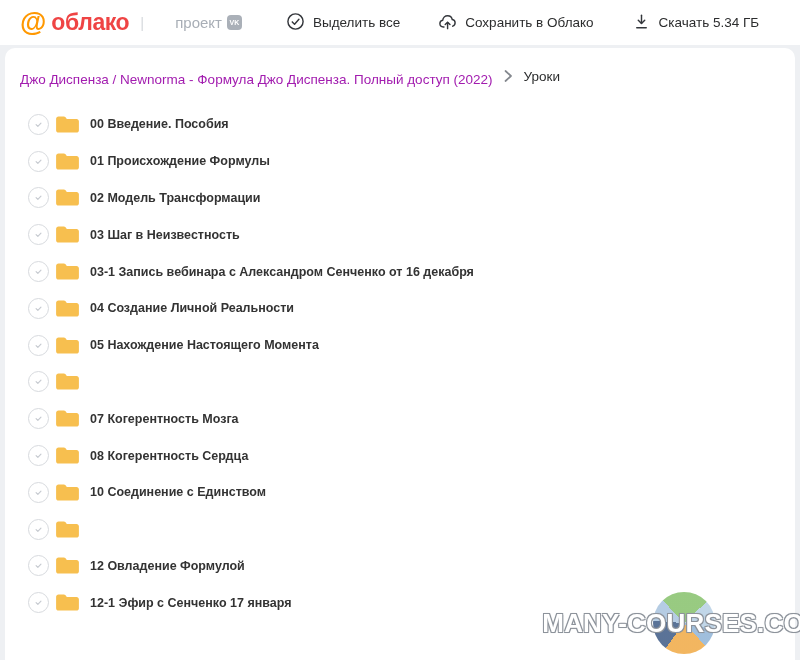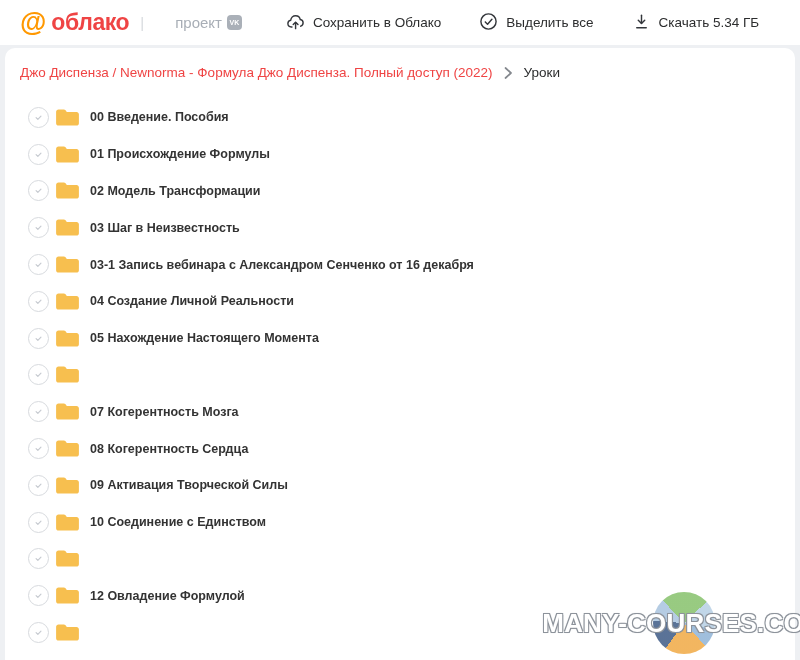--- a/index.html
+++ b/index.html
@@ -59,21 +59,21 @@
     margin: 3px 5px 0;
     border-radius: 10px 10px 0 0;
     height: 612px;
     overflow: hidden;
   }
   .breadcrumb {
     display: flex; align-items: center; gap: 11px;
     padding: 17px 20px 10px 15px;
     font-size: 13.5px;
   }
-  .bc-path { color: #ef4444; cursor: pointer; white-space: nowrap; }
+  .bc-path { color: #a21caf; cursor: pointer; white-space: nowrap; margin-top: 7px; }
   .bc-chevron svg { width: 9px; height: 12px; display: block; }
   .bc-current { color: #2c2d2e; font-weight: 500; }
 
   .file-list { padding-top: 9px; }
   .row {
     display: flex; align-items: center;
     height: 36.8px;
     padding-left: 23px;
     cursor: pointer;
     font-weight: bold;
@@ -128,36 +128,36 @@
     <span class="brand">облако</span>
     <span class="logo-divider">|</span>
     <span class="project">проект</span>
     <span class="vk-badge">VK</span>
   </div>
 
   <nav class="toolbar">
     <button class="tbtn">
       <span>
         <svg viewBox="0 0 20 20" width="19" height="19">
+          <circle class="ic" cx="10" cy="10" r="8"></circle>
+          <path class="ic" d="M6.6 10.4 L9 12.8 L13.6 7.6"></path>
+        </svg>
+      </span>
+      <span>Выделить все</span>
+    </button>
+
+    <button class="tbtn">
+      <span>
+        <svg viewBox="0 0 20 20" width="19" height="19">
           <path class="ic" d="M6.3 15.8 H5.6 C3.6 15.8 2 14.2 2 12.2 C2 10.4 3.3 8.9 5 8.7 C5.2 6 7.4 4 10.1 4 C12.5 4 14.5 5.6 15 7.9 C16.7 8.1 18 9.6 18 11.4 C18 13 17 14.4 15.5 14.9"></path>
           <path class="ic" d="M10.1 17.5 V11"></path>
           <path class="ic" d="M7.6 13.2 L10.1 10.7 L12.6 13.2"></path>
         </svg>
       </span>
       <span>Сохранить в Облако</span>
-    </button>
-
-    <button class="tbtn">
-      <span>
-        <svg viewBox="0 0 20 20" width="19" height="19">
-          <circle class="ic" cx="10" cy="10" r="8"></circle>
-          <path class="ic" d="M6.6 10.4 L9 12.8 L13.6 7.6"></path>
-        </svg>
-      </span>
-      <span>Выделить все</span>
     </button>
 
     <button class="tbtn">
       <span>
         <svg viewBox="0 0 20 20" width="19" height="19">
           <path class="ic" d="M10 3.5 V12"></path>
           <path class="ic" d="M6.6 8.8 L10 12.2 L13.4 8.8"></path>
           <path class="ic" d="M5 16.5 H15"></path>
         </svg>
       </span>
@@ -310,33 +310,20 @@
       </svg>
     </span>
     <span class="folder">
       <svg viewBox="0 0 26 20" width="25" height="19">
         <path d="M1 4 C1 2.6 2.1 1.5 3.5 1.5 H9.2 C9.8 1.5 10.3 1.75 10.7 2.2 L12.3 4.1 H22.5 C23.9 4.1 25 5.2 25 6.6 V16 C25 17.4 23.9 18.5 22.5 18.5 H3.5 C2.1 18.5 1 17.4 1 16 Z" fill="#F7BF4F"></path>
       </svg>
     </span>
     <span class="fname">08 Когерентность Сердца</span>
   </div>
 
-  <div class="row">
-    <span class="chk">
-      <svg viewBox="0 0 20 20">
-        <path d="M6.3 10.3 L9 13 L13.8 7.8" fill="none" stroke="#c6cad0" stroke-width="1.8" stroke-linecap="round" stroke-linejoin="round"></path>
-      </svg>
-    </span>
-    <span class="folder">
-      <svg viewBox="0 0 26 20" width="25" height="19">
-        <path d="M1 4 C1 2.6 2.1 1.5 3.5 1.5 H9.2 C9.8 1.5 10.3 1.75 10.7 2.2 L12.3 4.1 H22.5 C23.9 4.1 25 5.2 25 6.6 V16 C25 17.4 23.9 18.5 22.5 18.5 H3.5 C2.1 18.5 1 17.4 1 16 Z" fill="#F7BF4F"></path>
-      </svg>
-    </span>
-    <span class="fname">09 Активация Творческой Силы</span>
-  </div>
 
   <div class="row">
     <span class="chk">
       <svg viewBox="0 0 20 20">
         <path d="M6.3 10.3 L9 13 L13.8 7.8" fill="none" stroke="#c6cad0" stroke-width="1.8" stroke-linecap="round" stroke-linejoin="round"></path>
       </svg>
     </span>
     <span class="folder">
       <svg viewBox="0 0 26 20" width="25" height="19">
         <path d="M1 4 C1 2.6 2.1 1.5 3.5 1.5 H9.2 C9.8 1.5 10.3 1.75 10.7 2.2 L12.3 4.1 H22.5 C23.9 4.1 25 5.2 25 6.6 V16 C25 17.4 23.9 18.5 22.5 18.5 H3.5 C2.1 18.5 1 17.4 1 16 Z" fill="#F7BF4F"></path>
@@ -376,20 +363,21 @@
     <span class="chk">
       <svg viewBox="0 0 20 20">
         <path d="M6.3 10.3 L9 13 L13.8 7.8" fill="none" stroke="#c6cad0" stroke-width="1.8" stroke-linecap="round" stroke-linejoin="round"></path>
       </svg>
     </span>
     <span class="folder">
       <svg viewBox="0 0 26 20" width="25" height="19">
         <path d="M1 4 C1 2.6 2.1 1.5 3.5 1.5 H9.2 C9.8 1.5 10.3 1.75 10.7 2.2 L12.3 4.1 H22.5 C23.9 4.1 25 5.2 25 6.6 V16 C25 17.4 23.9 18.5 22.5 18.5 H3.5 C2.1 18.5 1 17.4 1 16 Z" fill="#F7BF4F"></path>
       </svg>
     </span>
+    <span class="fname">12-1 Эфир с Сенченко 17 января</span>
   </div>
 </div>
 </main>
 
 <div class="watermark">
   <div class="globe"></div>
   <div class="wm-text">MANY-COURSES.COM</div>
 </div>
 
 </body></html>

